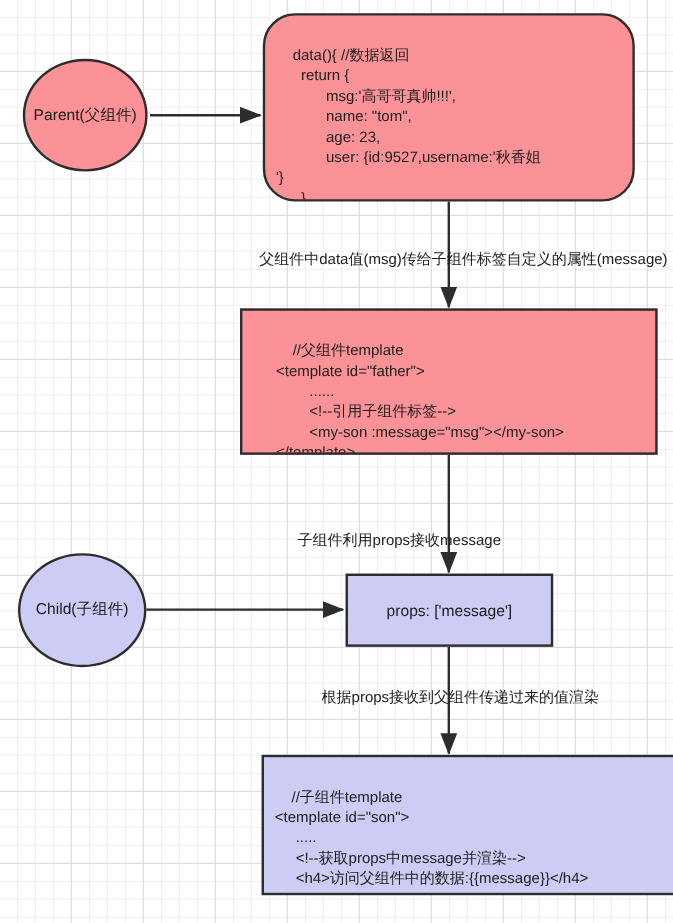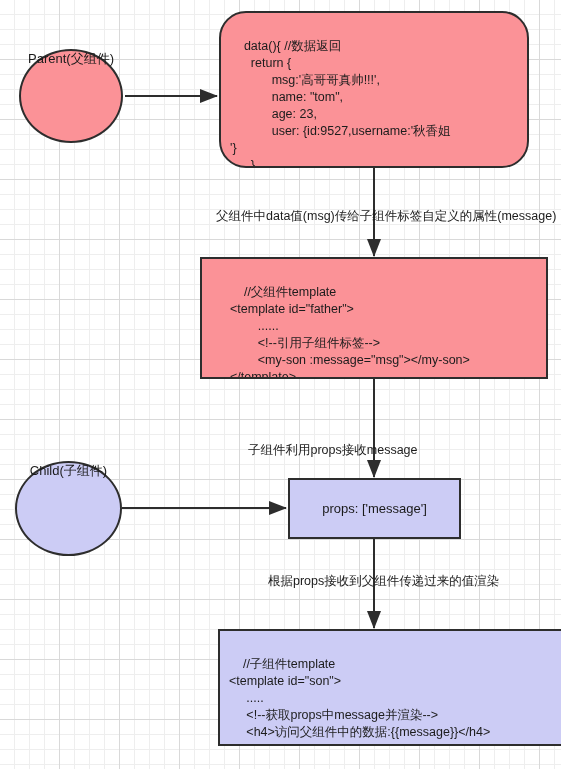--- a/index.html
+++ b/index.html
@@ -25,20 +25,21 @@
 
   .shape {
     position: absolute;
     box-sizing: border-box;
   }
 
   .circle {
     border-radius: 50%;
     border: 2px solid #2d2d2d;
     display: flex;
+    align-items: center;
     justify-content: center;
     text-align: center;
     font-size: 13px;
     color: #1a1a1a;
     line-height: 1.25;
   }
   .circle-parent { background: #fb9297; }
   .circle-child  { background: #ccccf5; }
 
   .codebox {

